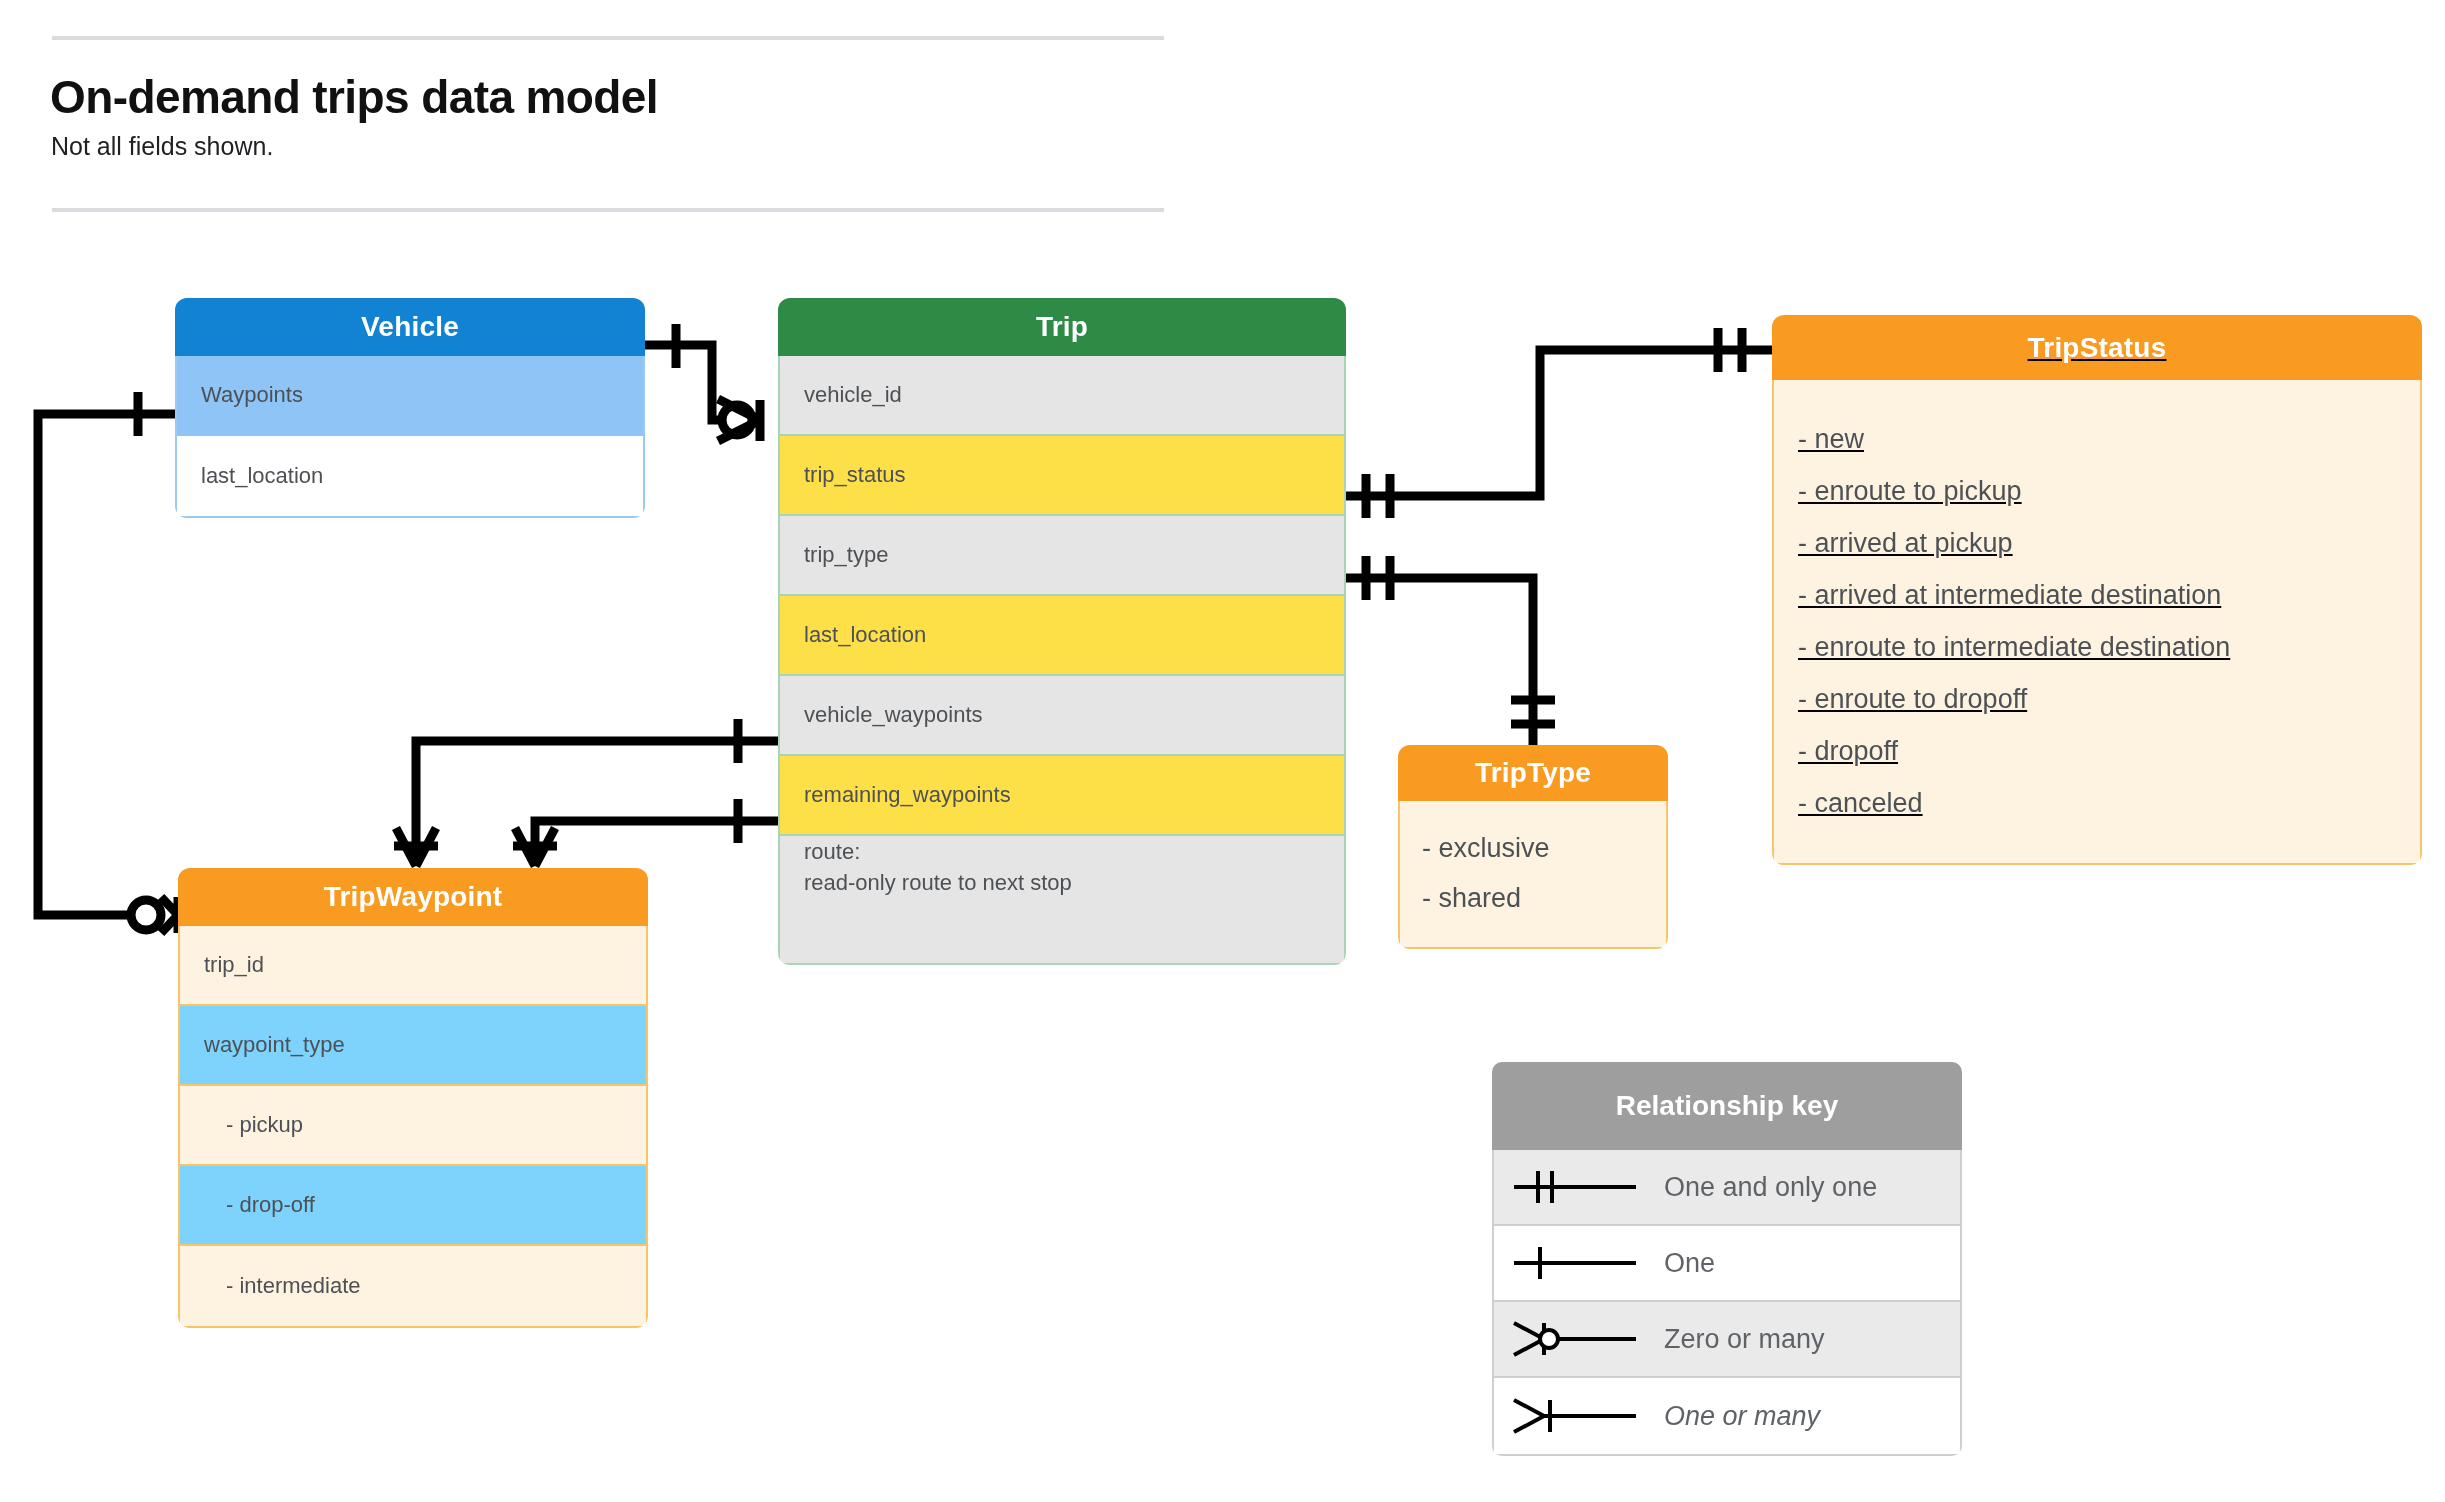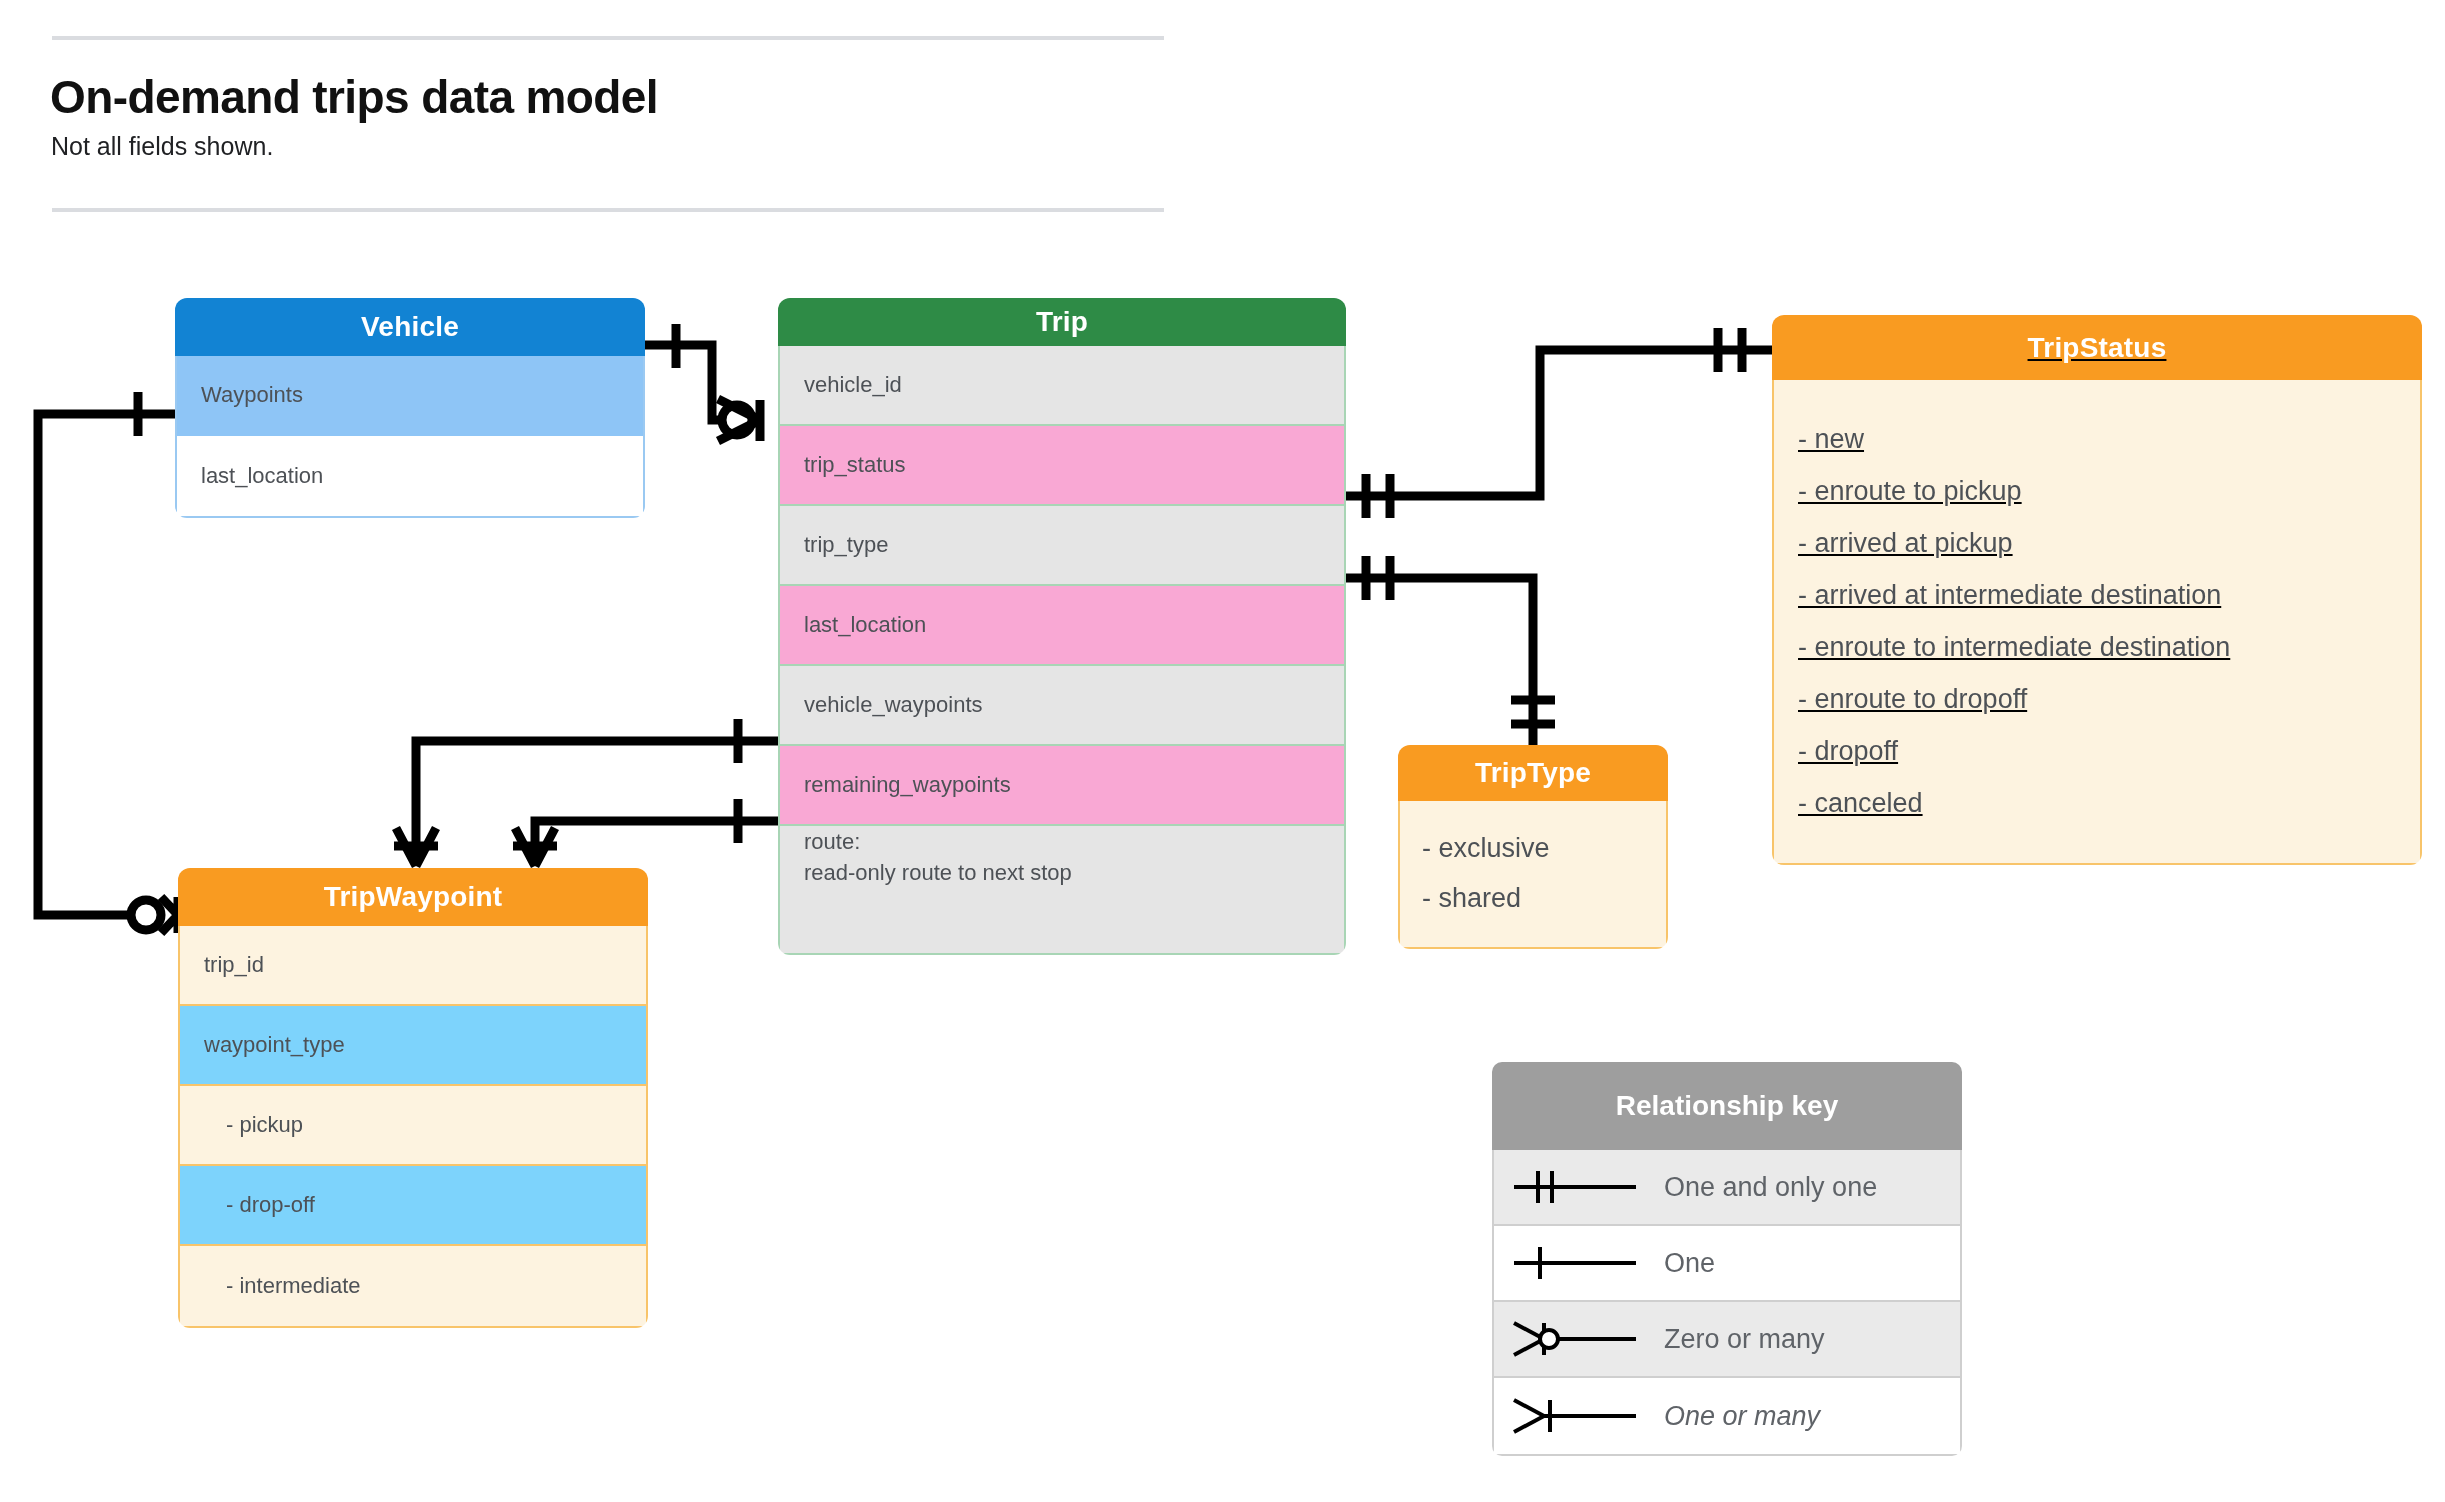--- a/index.html
+++ b/index.html
@@ -88,25 +88,25 @@
   #entity-vehicle { left: 175px; top: 298px; width: 470px; }
   #entity-vehicle .entity-header { background: #1283D3; height: 58px; }
   #entity-vehicle .entity-body { border: 2px solid #9AC9F2; border-top: none;
         border-bottom-left-radius: 4px; border-bottom-right-radius: 4px; }
   #entity-vehicle .field { height: 80px; }
   #entity-vehicle .field.alt  { background: #8EC5F6; border-bottom-color: #8EC5F6; }
   #entity-vehicle .field.plain{ background: #ffffff; }
 
   
   #entity-trip { left: 778px; top: 298px; width: 568px; }
-  #entity-trip .entity-header { background: #2E8B46; height: 48px; }
+  #entity-trip .entity-header { background: #2E8B46; height: 58px; }
   #entity-trip .entity-body { border: 2px solid #A8D5B5; border-top: none; }
   #entity-trip .field { height: 80px; border-bottom: 2px solid #A8D5B5; }
   #entity-trip .field.alt   { background: #e5e5e5; }
-  #entity-trip .field.plain { background: #f9a8d4; }
+  #entity-trip .field.plain { background: #fde047; }
   #entity-trip .field.tall {
     height: 127px;
     display: block;
     line-height: 1.42;
     border-bottom: none;
   }
 
   
   #entity-tripstatus { left: 1772px; top: 315px; width: 650px; text-decoration: underline; }
   #entity-tripstatus .entity-header { background: #F99B21; height: 65px; }

